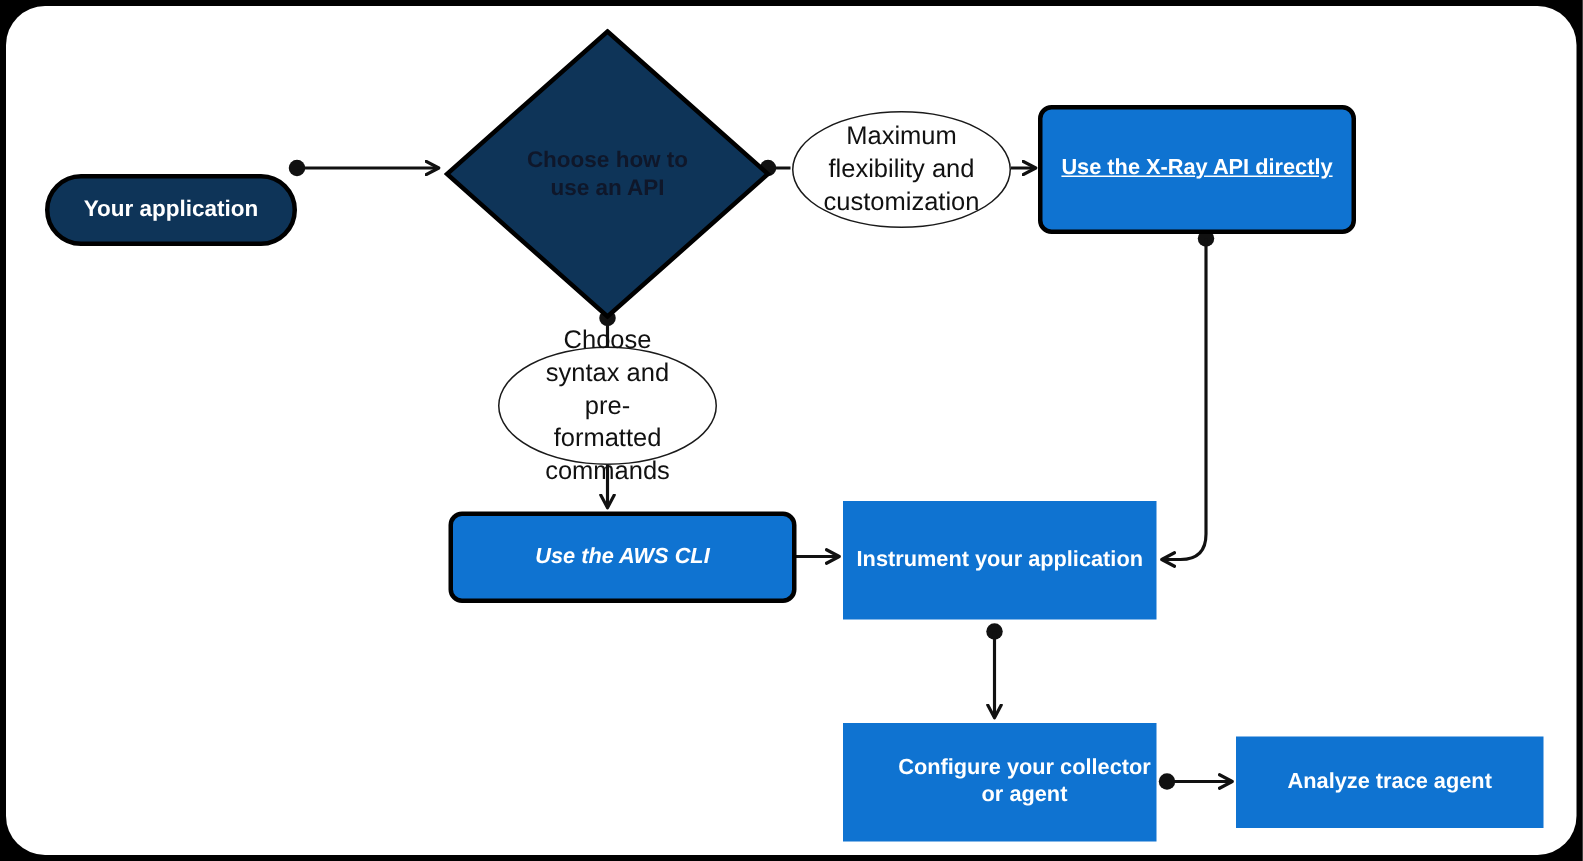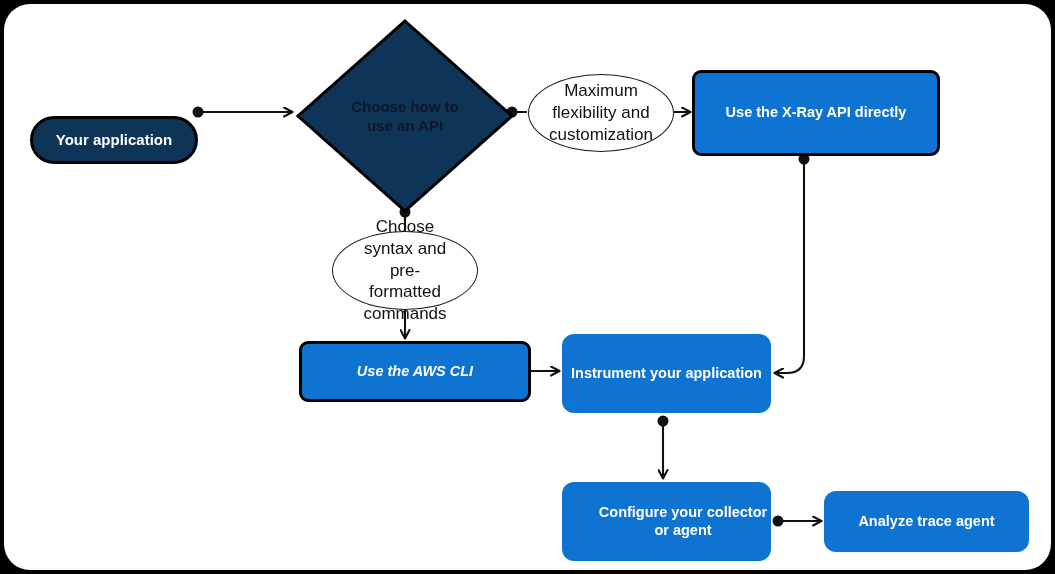--- a/index.html
+++ b/index.html
@@ -89,31 +89,32 @@
     width: 146px;
     height: 79px;
   }
   #node-cond-simple .txt { width: 96px; line-height: 1.28; }
   
   .box-blue {
     background: #0f73d1;
     color: #ffffff;
     font-size: 14.5px;
     font-weight: bold;
-    border-radius: 12px;
+    border-radius: 0;
   }
   .box-outlined {
     border: 3px solid #000000;
     border-radius: 9px;
   }
   #node-xray {
     left: 688px;
     top: 66px;
-    width: 248px;
+    width: 212px;
     height: 86px;
+    text-decoration: underline;
   }
   #node-cli {
     left: 295px;
     top: 337px;
     width: 232px;
     height: 61px;
     font-style: italic;
   }
   #node-instrument {
     left: 558px;

